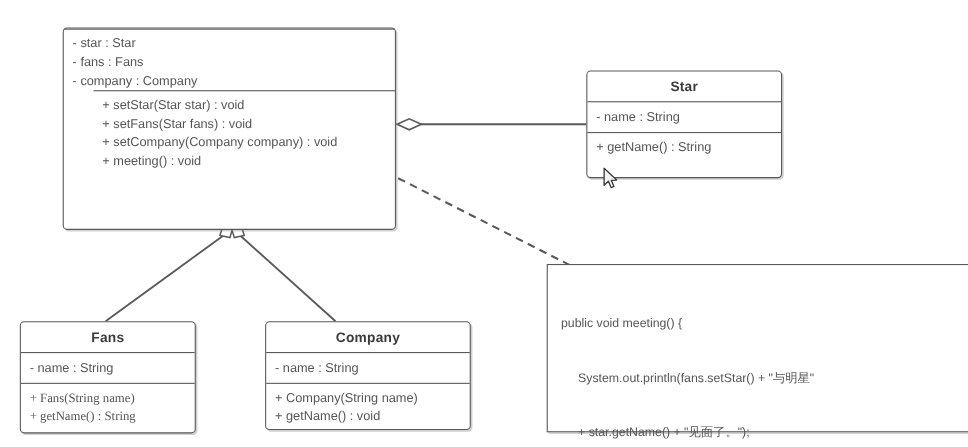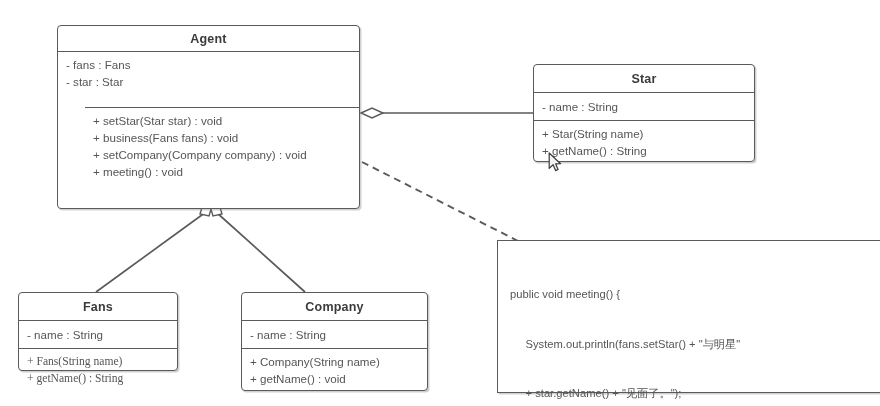--- a/index.html
+++ b/index.html
@@ -130,45 +130,44 @@
       <line x1="216" y1="212" x2="305" y2="292" stroke="#5a5a5a" stroke-width="1.7"></line>
       <polygon points="219,204 210,206 213,216 222,214" fill="#ffffff" stroke="#5a5a5a" stroke-width="1.4"></polygon>
     </g>
 
     <g>
       <line x1="362" y1="162" x2="520" y2="242" stroke="#5a5a5a" stroke-width="1.9" stroke-dasharray="7 5"></line>
     </g>
   </svg>
 
   <div class="uml-class" style="left:57px; top:25px; width:303px; height:184px;">
-    <div class="uml-name" style="height:25px;">Agent</div>
     <div class="uml-compartment" style="height:56px;">
+      <div class="uml-row">- star : Star</div>
       <div class="uml-row">- fans : Fans</div>
-      <div class="uml-row">- star : Star</div>
+      <div class="uml-row">- company : Company</div>
     </div>
     <div class="uml-compartment" style="height:103px;margin-left:27px;">
       <div class="uml-row">+ setStar(Star star) : void</div>
-      <div class="uml-row">+ business(Fans fans) : void</div>
+      <div class="uml-row">+ setFans(Star fans) : void</div>
       <div class="uml-row">+ setCompany(Company company) : void</div>
       <div class="uml-row">+ meeting() : void</div>
     </div>
   </div>
 
-  <div class="uml-class" style="left:533px; top:64px; width:222px; height:98px;">
+  <div class="uml-class" style="left:533px; top:64px; width:178px; height:98px;">
     <div class="uml-name" style="height:27px;">Star</div>
     <div class="uml-compartment" style="height:28px; padding-top:5px;">
       <div class="uml-row">- name : String</div>
     </div>
     <div class="uml-compartment" style="height:43px;">
-      <div class="uml-row">+ Star(String name)</div>
       <div class="uml-row">+ getName() : String</div>
     </div>
   </div>
 
-  <div class="uml-class" style="left:18px; top:292px; width:160px; height:79px;">
+  <div class="uml-class" style="left:18px; top:292px; width:160px; height:102px;">
     <div class="uml-name" style="height:27px;">Fans</div>
     <div class="uml-compartment" style="height:28px; padding-top:5px;">
       <div class="uml-row">- name : String</div>
     </div>
     <div class="uml-compartment" style="height:44px;font-family:Liberation Serif, serif;">
       <div class="uml-row">+ Fans(String name)</div>
       <div class="uml-row">+ getName() : String</div>
     </div>
   </div>
 

